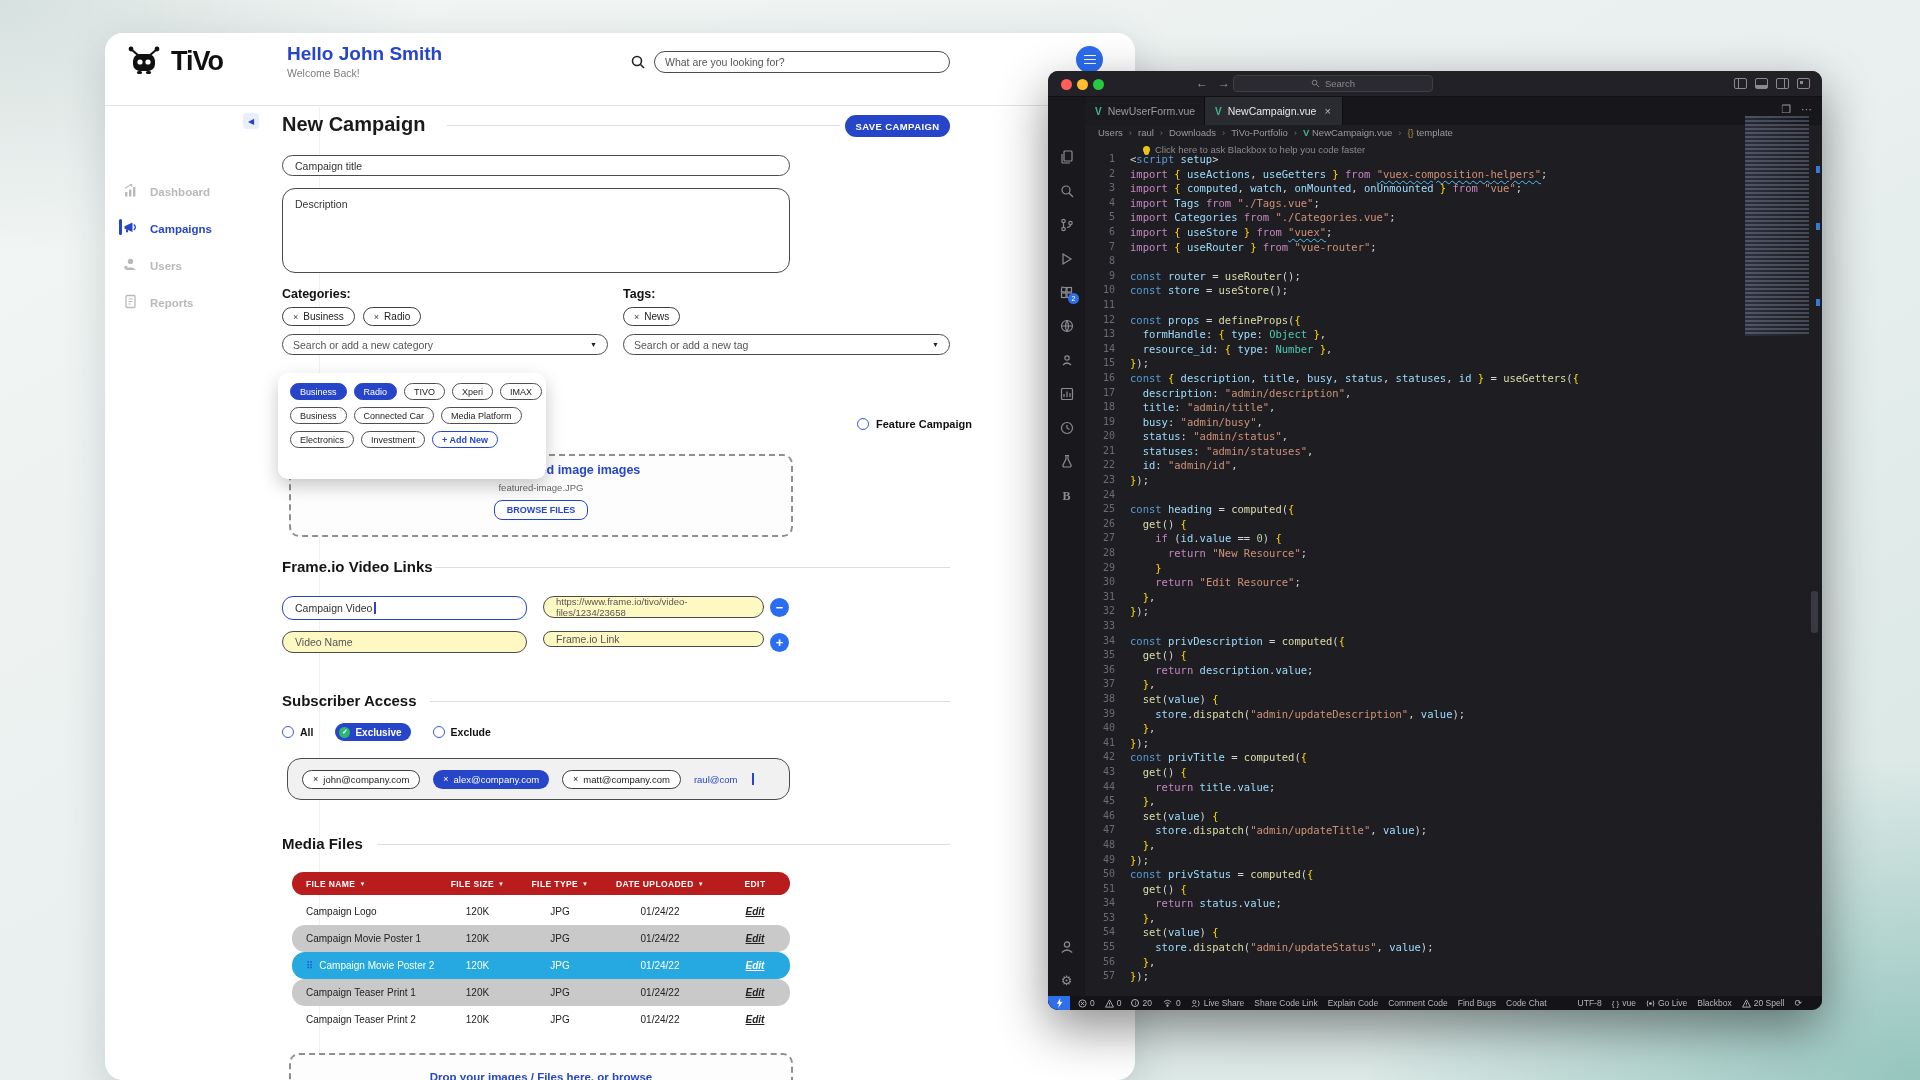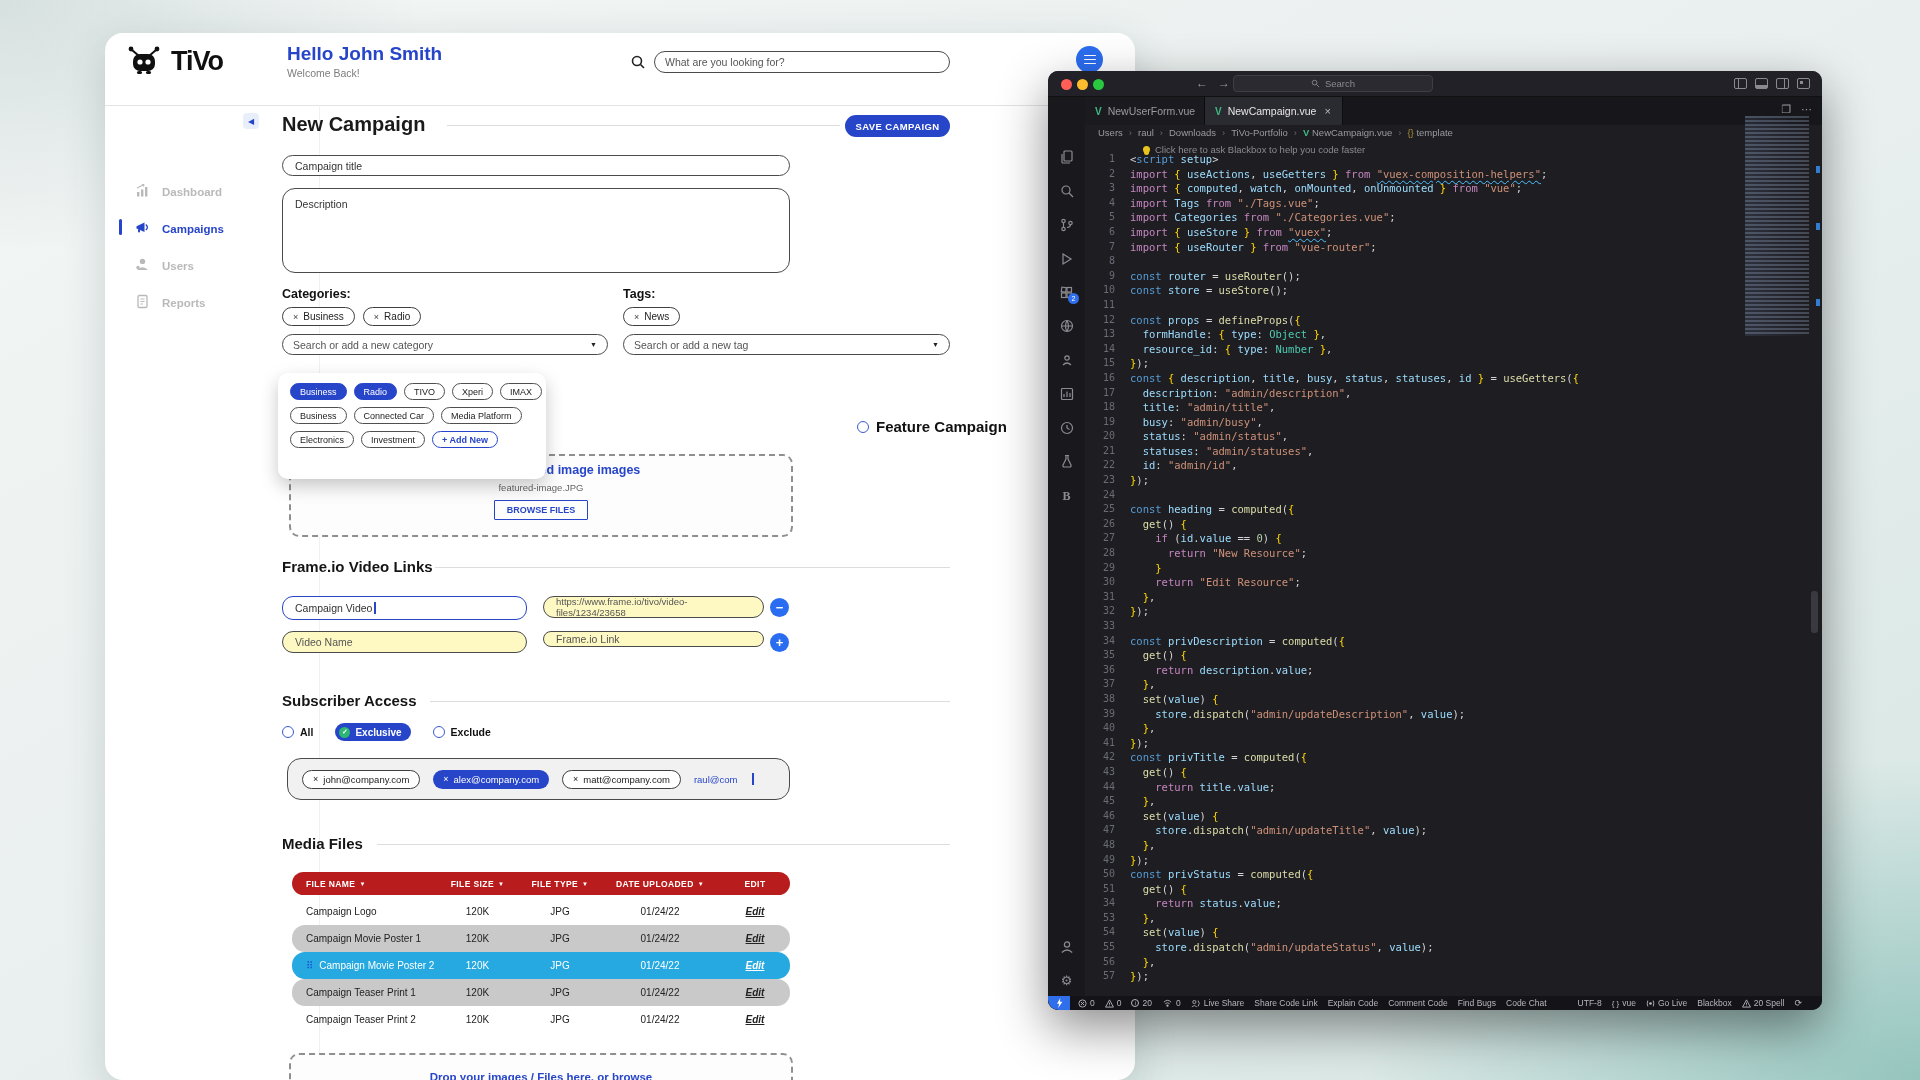--- a/index.html
+++ b/index.html
@@ -21,21 +21,21 @@
   #greeting p{margin:2px 0 0;font-size:10.5px;color:#7d7d7d}
   #hdr-search{left:549px;top:18px;width:296px;height:22px;border:1.4px solid #4a4a4a;border-radius:11px;
     display:flex;align-items:center;padding:0 10px;color:#555;font-size:10.5px}
   #hdr-search-icon{left:525px;top:21px}
   #menu-btn{left:971px;top:13px;width:27px;height:27px;border-radius:50%;background:#2b6df0;display:flex;
     flex-direction:column;justify-content:center;align-items:center;gap:2.5px;cursor:pointer}
   #menu-btn i{display:block;width:12px;height:1.6px;background:#fff;border-radius:1px}
 
   
   #sidebar{left:0;top:72px;width:215px;height:975px;border-right:1px solid #f1f1f1}
-  .side-item{position:absolute;left:30px;display:flex;align-items:center;gap:12px;font-size:11.5px;color:#b9b9b9;font-weight:bold;cursor:pointer}
+  .side-item{position:absolute;left:18px;display:flex;align-items:center;gap:12px;font-size:11.5px;color:#b9b9b9;font-weight:bold;cursor:pointer}
   .side-item.active{color:#2745C9}
   .side-bar-accent{position:absolute;left:14px;width:3px;height:16px;background:#2745C9;border-radius:2px}
   #collapse-btn{left:138px;top:8px;width:16px;height:16px;background:#e9eefb;border-radius:4px;color:#2745C9;
     font-size:8px;display:flex;align-items:center;justify-content:center;cursor:pointer}
 
   
   #page-title{left:177px;top:80px;font-size:20px;font-weight:bold;color:#1a1a1a}
   #title-rule{left:342px;top:92px;width:393px;height:1px;background:#ddd}
   #save-btn{left:740px;top:82px;width:105px;height:22px;border-radius:11px;background:#2745C9;color:#fff;
     font-size:9.5px;font-weight:bold;letter-spacing:.4px;display:flex;align-items:center;justify-content:center;cursor:pointer}
@@ -56,27 +56,27 @@
   #cat-dropdown{left:173px;top:340px;width:268px;height:106px;background:#fff;border-radius:10px;
     box-shadow:0 7px 18px rgba(0,0,0,.22);padding:10px 12px;z-index:5}
   .dd-row{display:flex;gap:7px;margin-bottom:7px}
   .dd-pill{height:17px;border:1.3px solid #4f4f4f;border-radius:9px;font-size:9px;color:#222;display:flex;
     align-items:center;padding:0 9px;background:#fff;cursor:pointer;white-space:nowrap}
   .dd-pill.filled{background:#2745C9;border-color:#2745C9;color:#fff}
   .dd-pill.add{border-color:#2745C9;color:#2745C9;font-weight:bold}
 
   #feature-row{left:752px;top:385px;display:flex;align-items:center;gap:7px}
   .radio-circle{width:12px;height:12px;border:1.5px solid #3b5bd6;border-radius:50%;background:#fff}
-  #feature-label{font-size:15px;font-weight:bold;color:#111}
+  #feature-label{font-size:11px;font-weight:bold;color:#111}
 
   .dropzone{position:absolute;border:2px dashed #8f8f8f;border-radius:10px;background:#fdfdfd;text-align:center}
   #featured-dz{left:184px;top:421px;width:504px;height:83px;padding-top:7px}
   .dz-title{font-size:12.5px;font-weight:bold;color:#2745C9}
   #featured-dz-file{font-size:9.5px;color:#666;margin-top:5px}
-  #browse-btn{margin:7px auto 0;width:94px;height:20px;border:1.6px solid #2745C9;border-radius:1px;color:#2745C9;
+  #browse-btn{margin:7px auto 0;width:94px;height:20px;border:1.6px solid #2745C9;border-radius:8px;color:#2745C9;
     font-size:9px;font-weight:bold;display:flex;align-items:center;justify-content:center;cursor:pointer}
 
   .section-h{position:absolute;font-size:15px;font-weight:bold;color:#151515}
   .section-rule{position:absolute;height:1px;background:#ddd}
   .gray-input{background:#fef9c3;color:#555}
   .focused{border:1.8px solid #2745C9}
   .circle-btn{position:absolute;width:19px;height:19px;border-radius:50%;background:#2b6df0;color:#fff;display:flex;
     align-items:center;justify-content:center;font-size:13px;font-weight:bold;cursor:pointer;line-height:1}
   .caret{display:inline-block;width:1.5px;height:12px;background:#2745C9;margin-left:2px;vertical-align:-2px}
 

